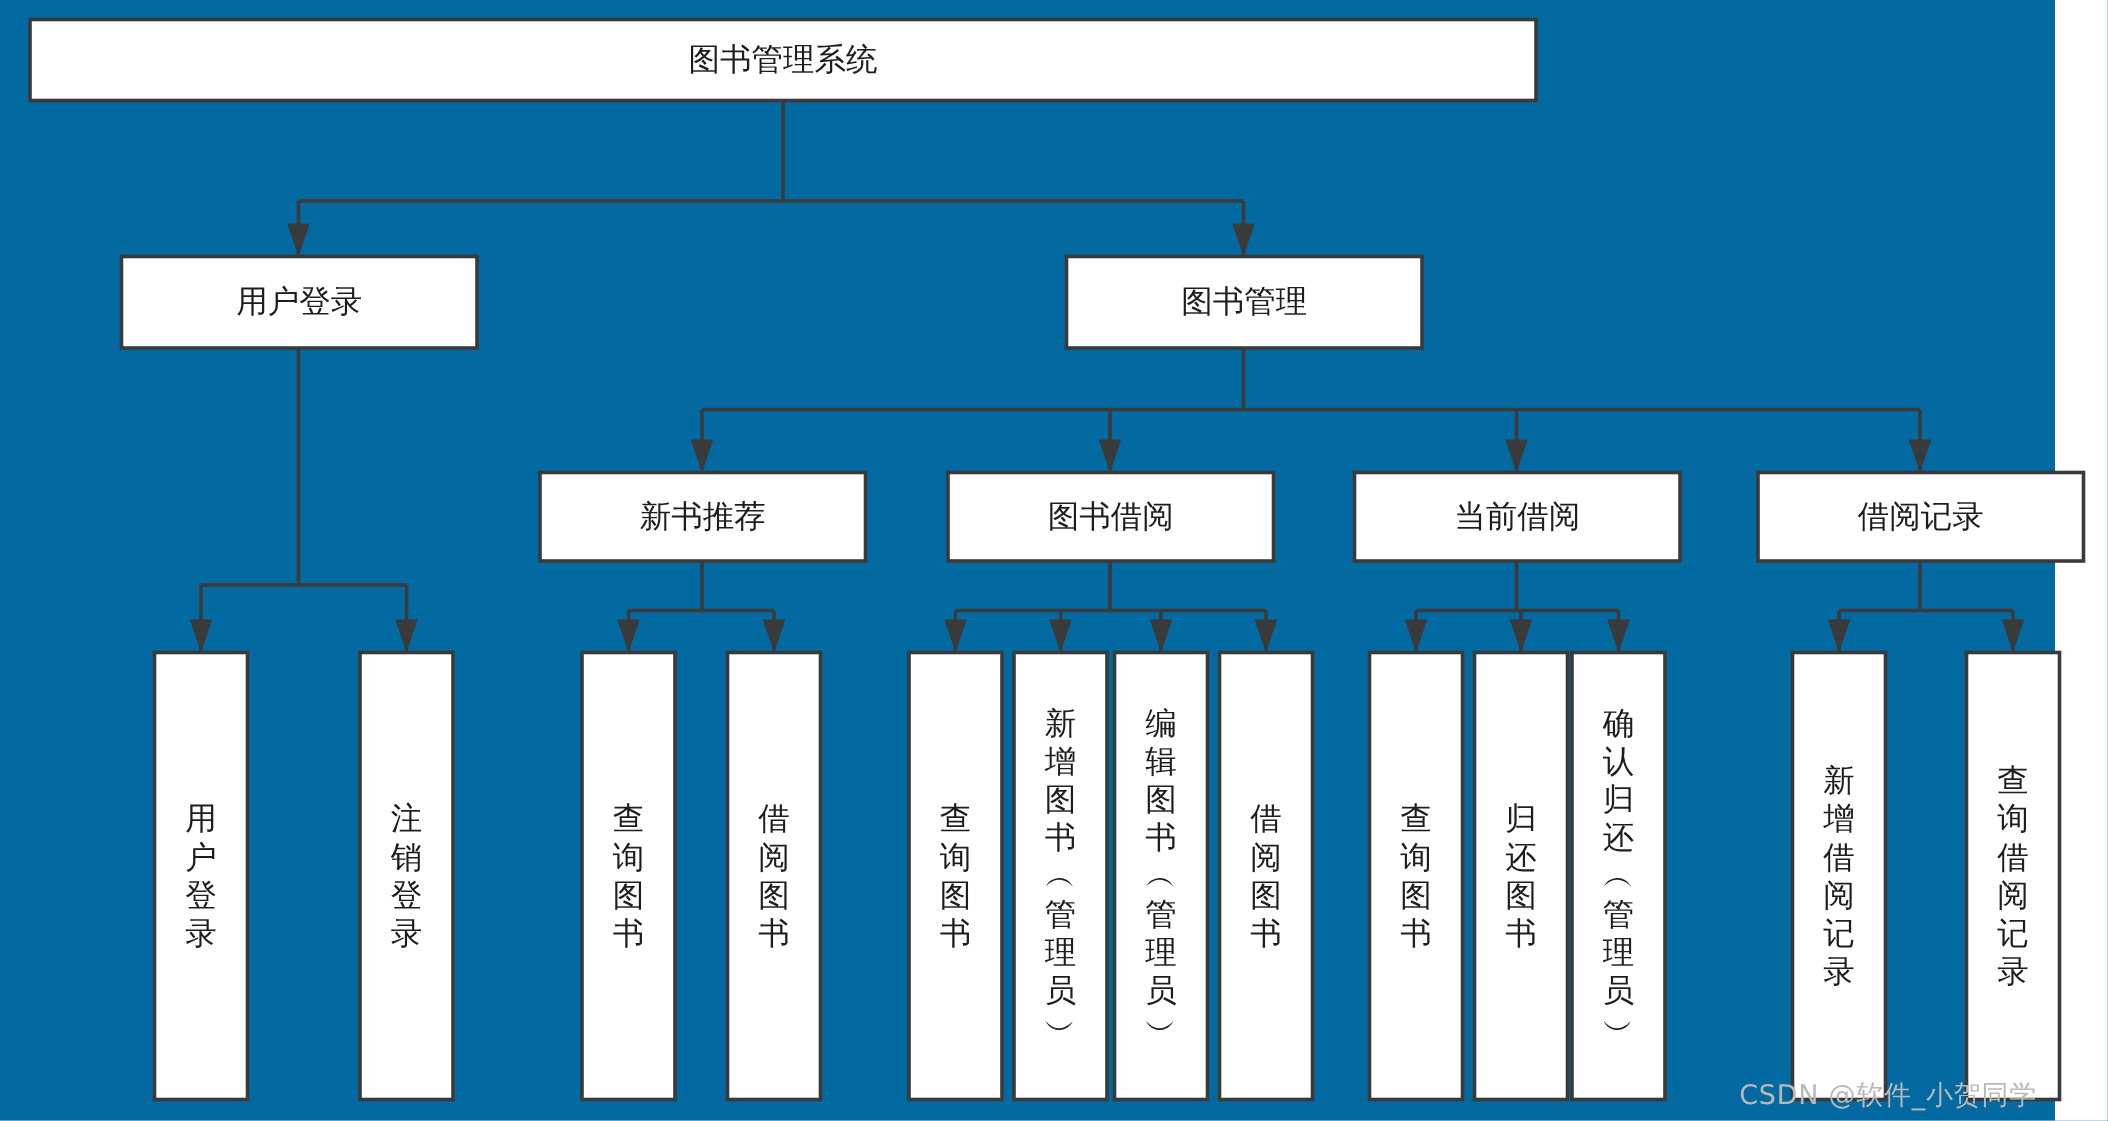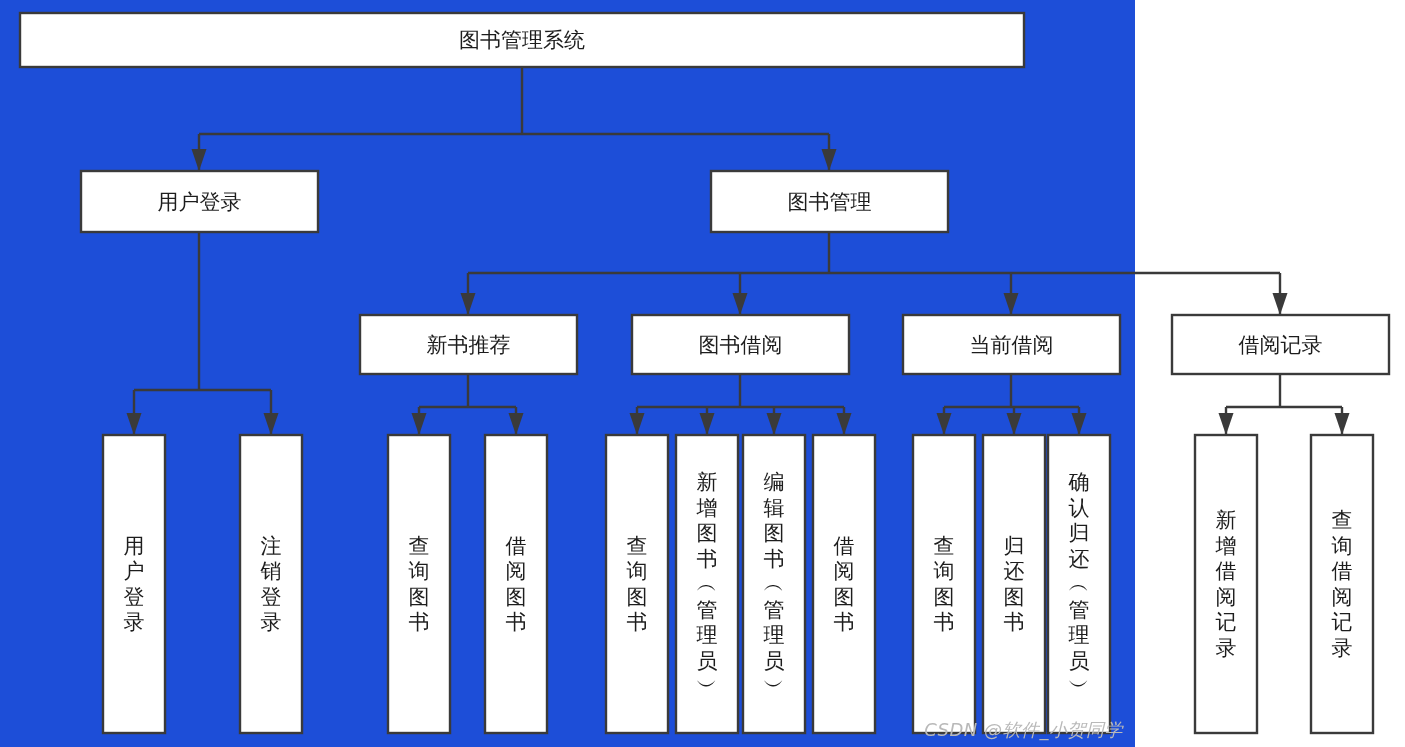--- a/index.html
+++ b/index.html
@@ -9,23 +9,23 @@
     background: #ffffff;
   }
   body {
     width: 1405px;
     height: 747px;
     font-family: "DejaVu Sans", "Liberation Sans", sans-serif;
     overflow: hidden;
   }
   #diagram-root {
     position: relative;
-    width: 1135px;
+    width: 1370px;
     height: 747px;
-    background: #1d4ed8;
+    background: #0369a1;
   }
   svg#structure-chart {
     position: absolute;
     left: 0;
     top: 0;
     width: 1405px;
     height: 747px;
     display: block;
   }
   .node-box {
@@ -59,21 +59,20 @@
   .watermark-text {
     position: absolute;
     right: 12px;
     bottom: 5px;
     font-family: "DejaVu Sans", "Liberation Sans", sans-serif;
     font-size: 18px;
     color: #b9b9b9;
     white-space: nowrap;
     letter-spacing: 0.5px;
     user-select: none;
-    font-style: italic;
   }
 </style>
 </head>
 <body>
 
 <div id="diagram-root">
   <svg id="structure-chart" viewBox="0 0 1405 747">
     <g id="connectors-layer">
         <g>
           <line x1="522" y1="67" x2="522" y2="134" class="connector"></line>

